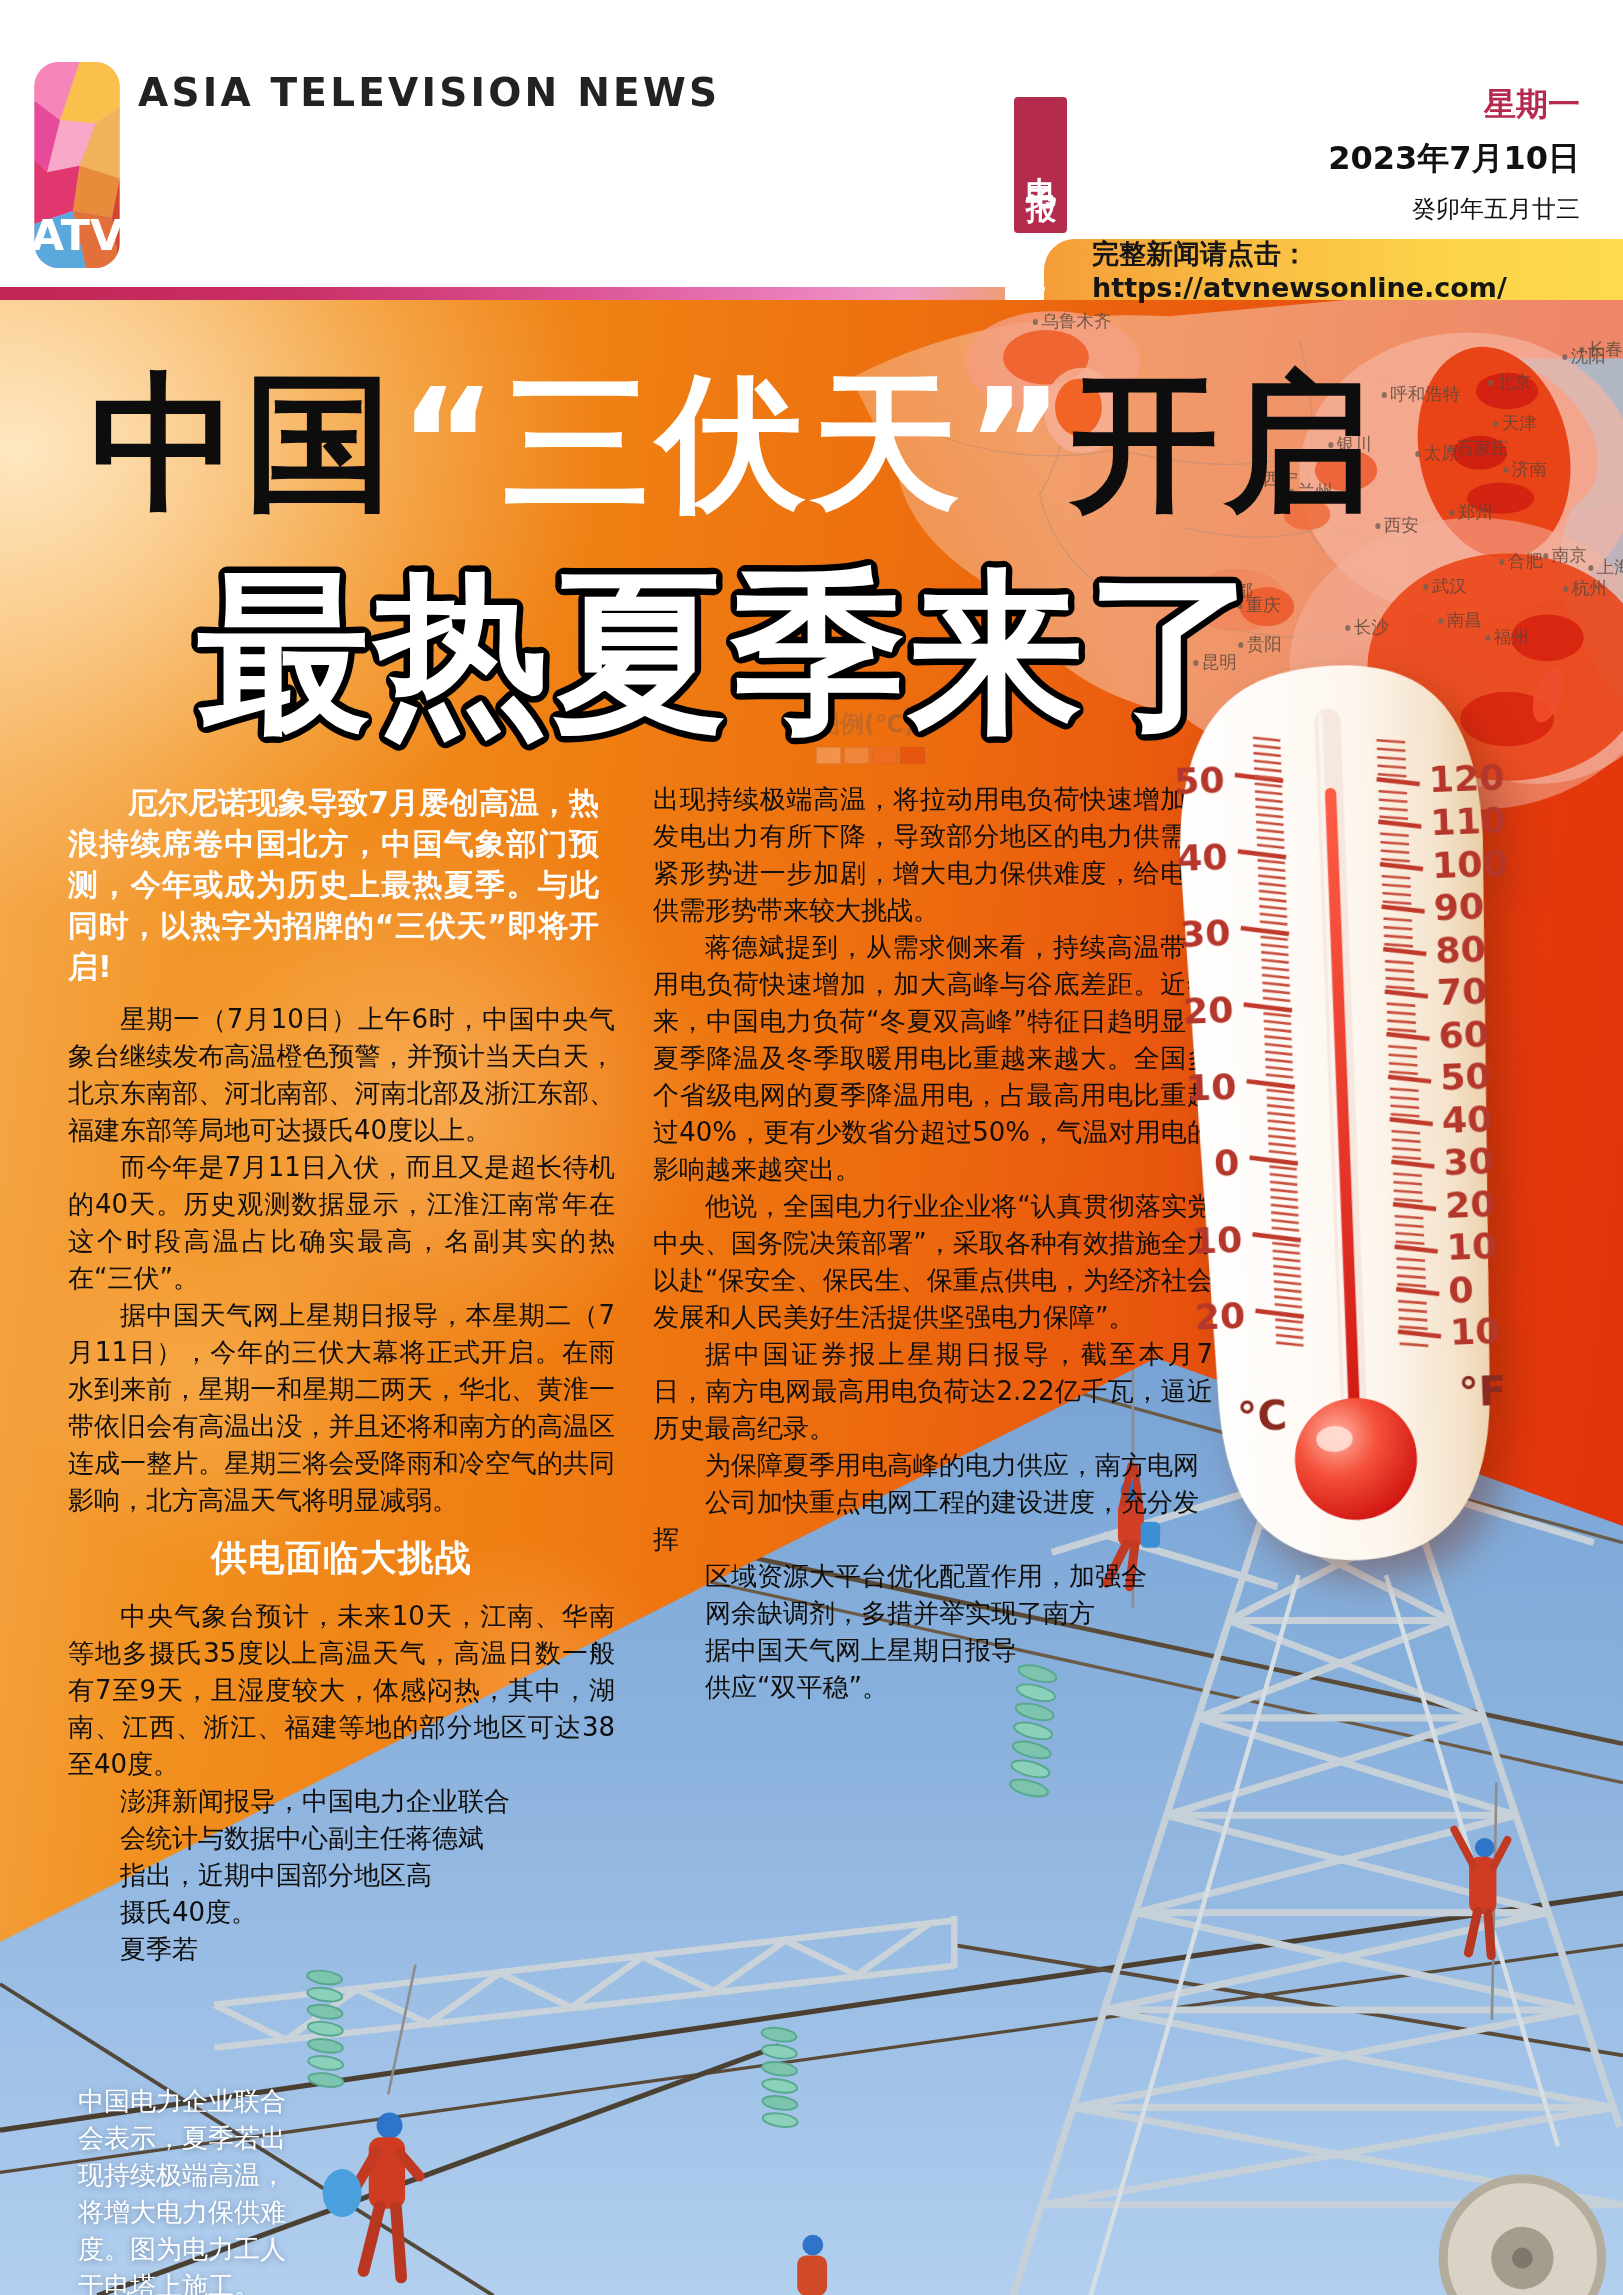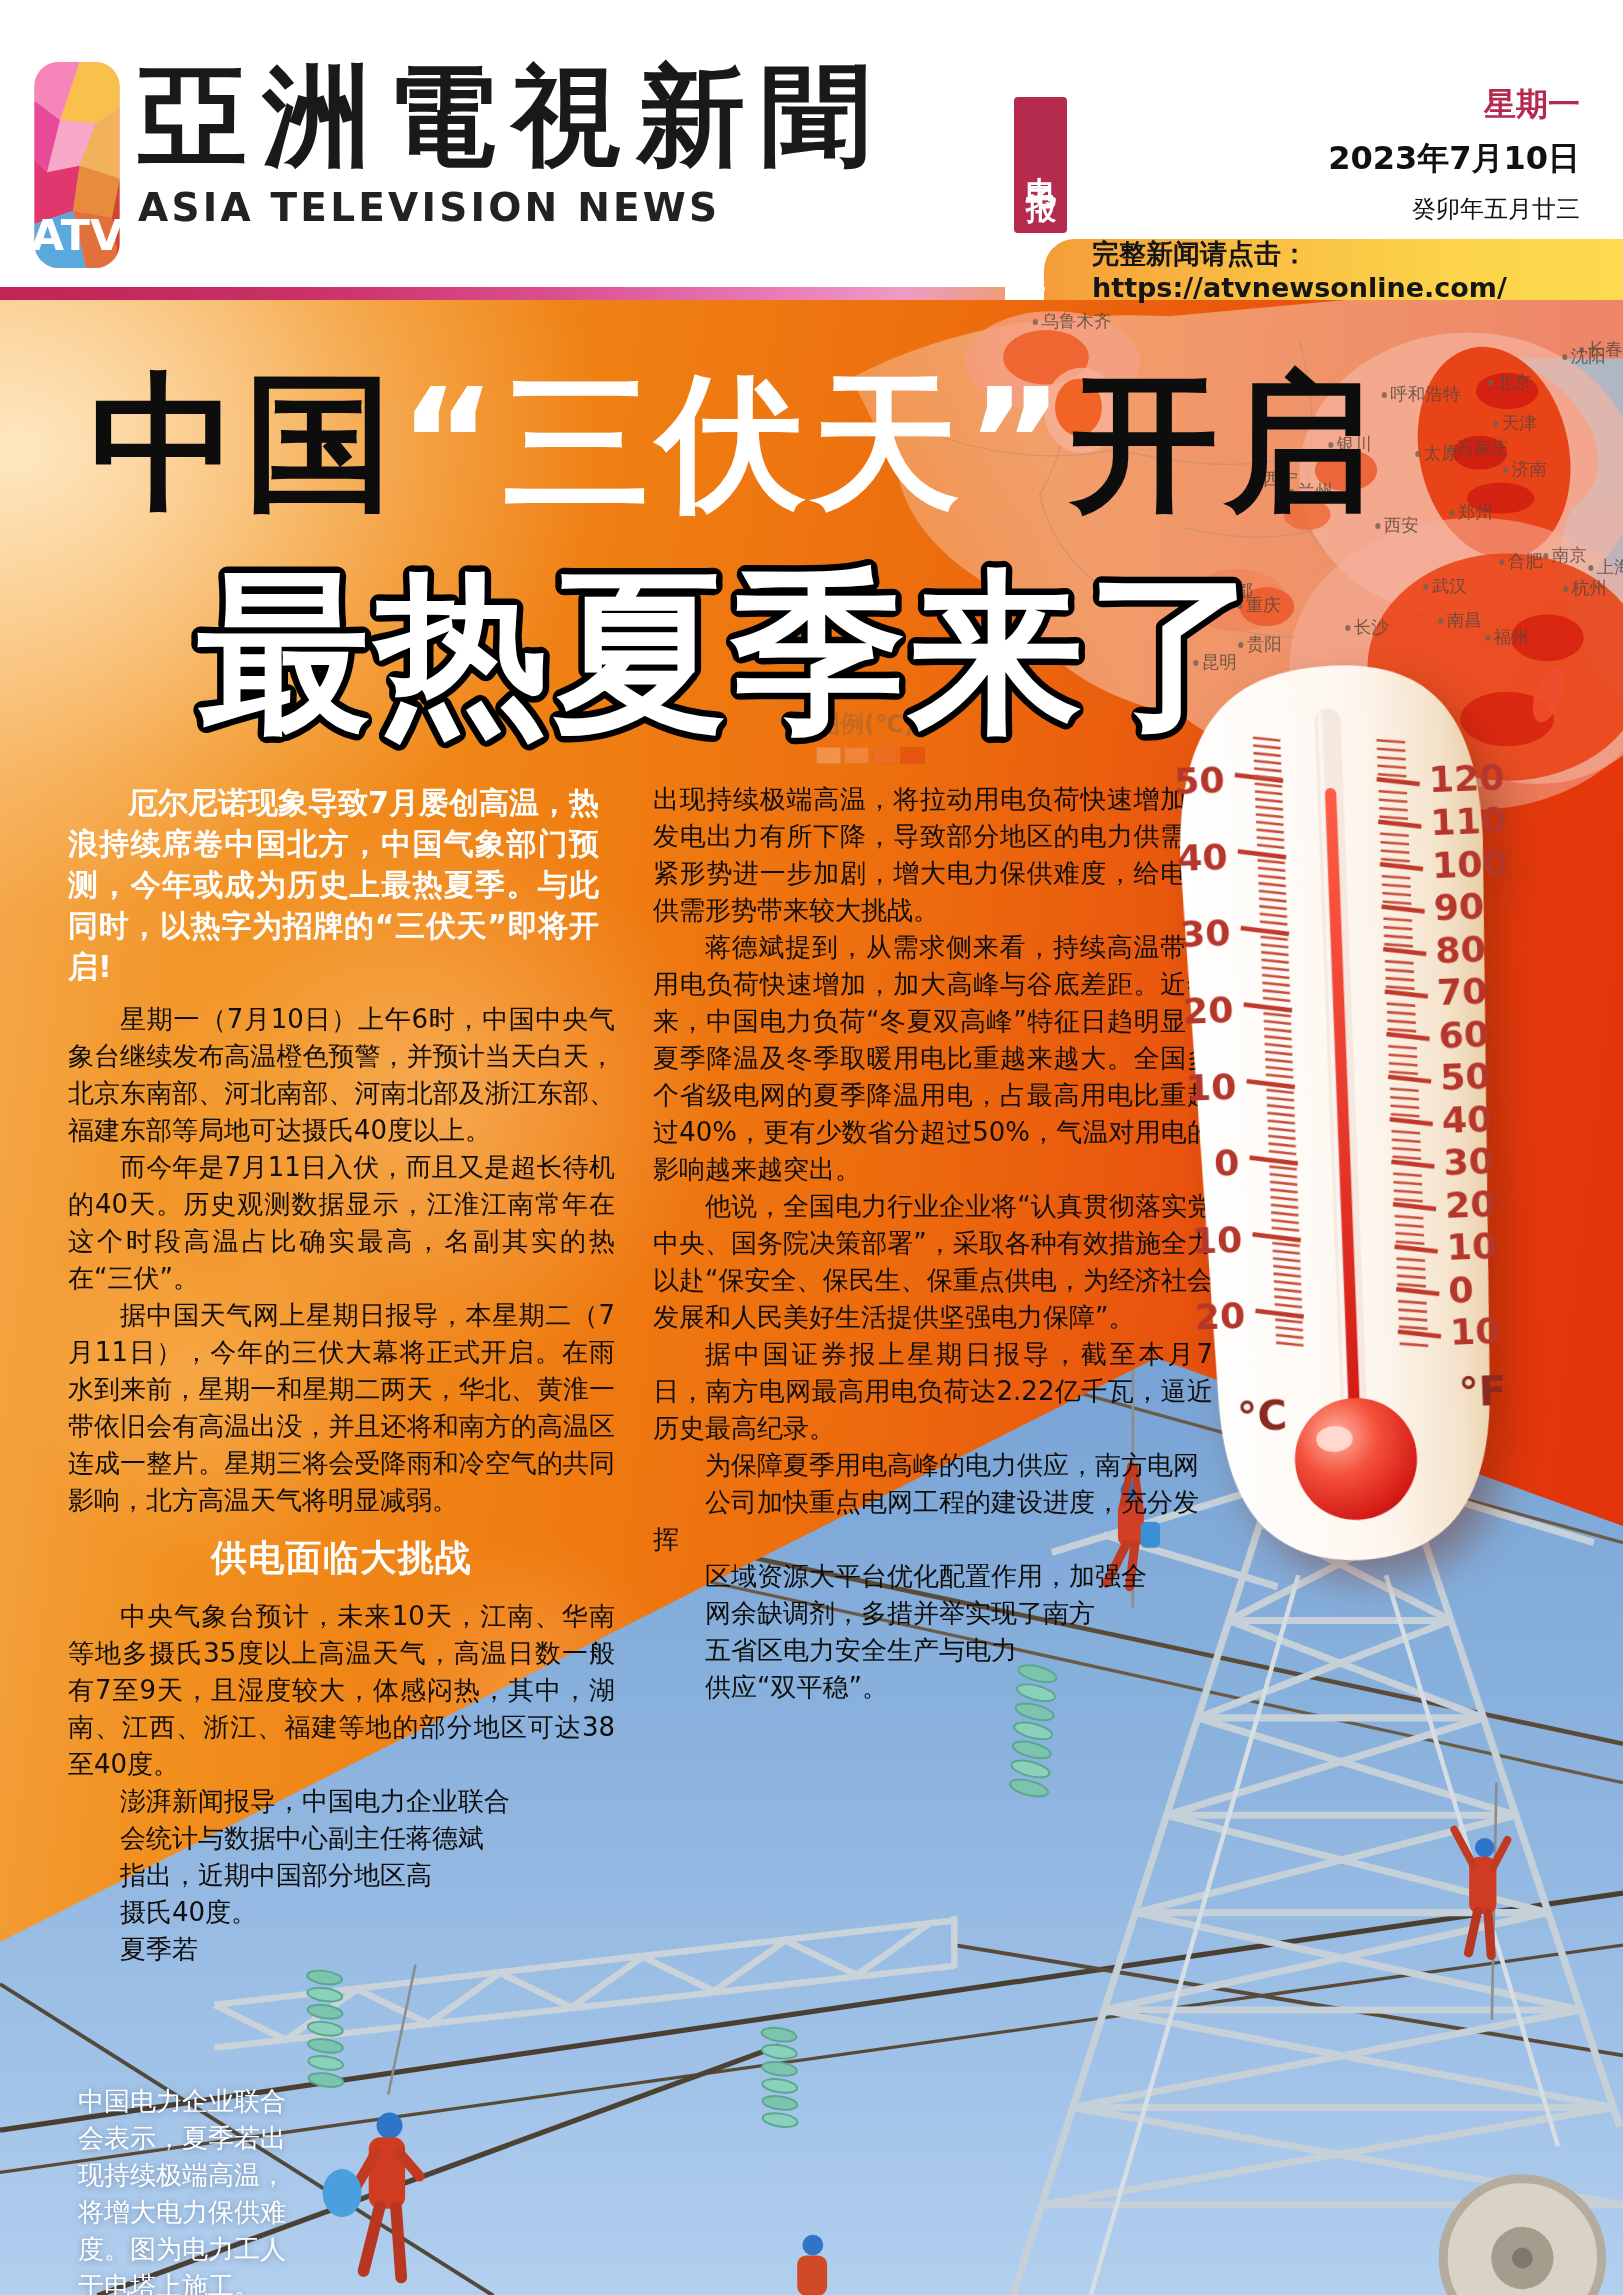--- a/index.html
+++ b/index.html
@@ -102,21 +102,20 @@
       <polygon points="0,150 20,170 70,160 60,230 0,250" fill="#e0376f"></polygon>
       <polygon points="70,160 132,180 120,240 60,230" fill="#e88b3a"></polygon>
       <polygon points="0,250 60,230 80,318 0,318" fill="#5aa8dc"></polygon>
       <polygon points="60,230 120,240 132,318 80,318" fill="#e2703a"></polygon>
       <polygon points="120,240 132,180 132,318" fill="#d2452e"></polygon>
     </g>
     <text x="66" y="290" text-anchor="middle" font-size="66" font-weight="800" fill="#ffffff" font-family="DejaVu Sans, Liberation Sans, sans-serif">ATV</text>
   </svg>
 
   <div id="title-block" class="abs">
-    <div id="title-cn">亞洲電視新聞</div>
     <div id="title-en">ASIA TELEVISION NEWS</div>
   </div>
 
   <div id="edition-badge" class="abs">
     <span>电子报</span>
   </div>
 
   <div id="date-block" class="abs">
     <div id="weekday">星期一</div>
     <div id="date-line">2023年7月10日</div>
@@ -378,21 +377,21 @@
         <p class="no-indent">出现持续极端高温，将拉动用电负荷快速增加而发电出力有所下降，导致部分地区的电力供需偏紧形势进一步加剧，增大电力保供难度，给电力供需形势带来较大挑战。</p>
         <p>蒋德斌提到，从需求侧来看，持续高温带动用电负荷快速增加，加大高峰与谷底差距。近年来，中国电力负荷“冬夏双高峰”特征日趋明显，夏季降温及冬季取暖用电比重越来越大。全国多个省级电网的夏季降温用电，占最高用电比重超过40%，更有少数省分超过50%，气温对用电的影响越来越突出。</p>
         <p>他说，全国电力行业企业将“认真贯彻落实党中央、国务院决策部署”，采取各种有效措施全力以赴“保安全、保民生、保重点供电，为经济社会发展和人民美好生活提供坚强电力保障”。</p>
         <p>据中国证券报上星期日报导，截至本月7日，南方电网最高用电负荷达2.22亿千瓦，逼近历史最高纪录。</p>
       </div>
     <div class="tail">
         <p>为保障夏季用电高峰的电力供应，南方电网</p>
         <p>公司加快重点电网工程的建设进度，充分发挥</p>
         <p>区域资源大平台优化配置作用，加强全</p>
         <p>网余缺调剂，多措并举实现了南方</p>
-        <p>五省区电力安全生产与电力</p>
+        <p>据中国天气网上星期日报导</p>
         <p>供应“双平稳”。</p>
       </div>
   </div>
 
   <div id="caption" class="abs">中国电力企业联合会表示，夏季若出现持续极端高温，将增大电力保供难度。图为电力工人于电塔上施工。</div>
 
   <div id="thermo" class="abs">
     <svg width="416" height="987" viewBox="0 0 640 1520">
       <defs>
         <linearGradient id="tg-body" x1="0" y1="0" x2="1" y2="0">

